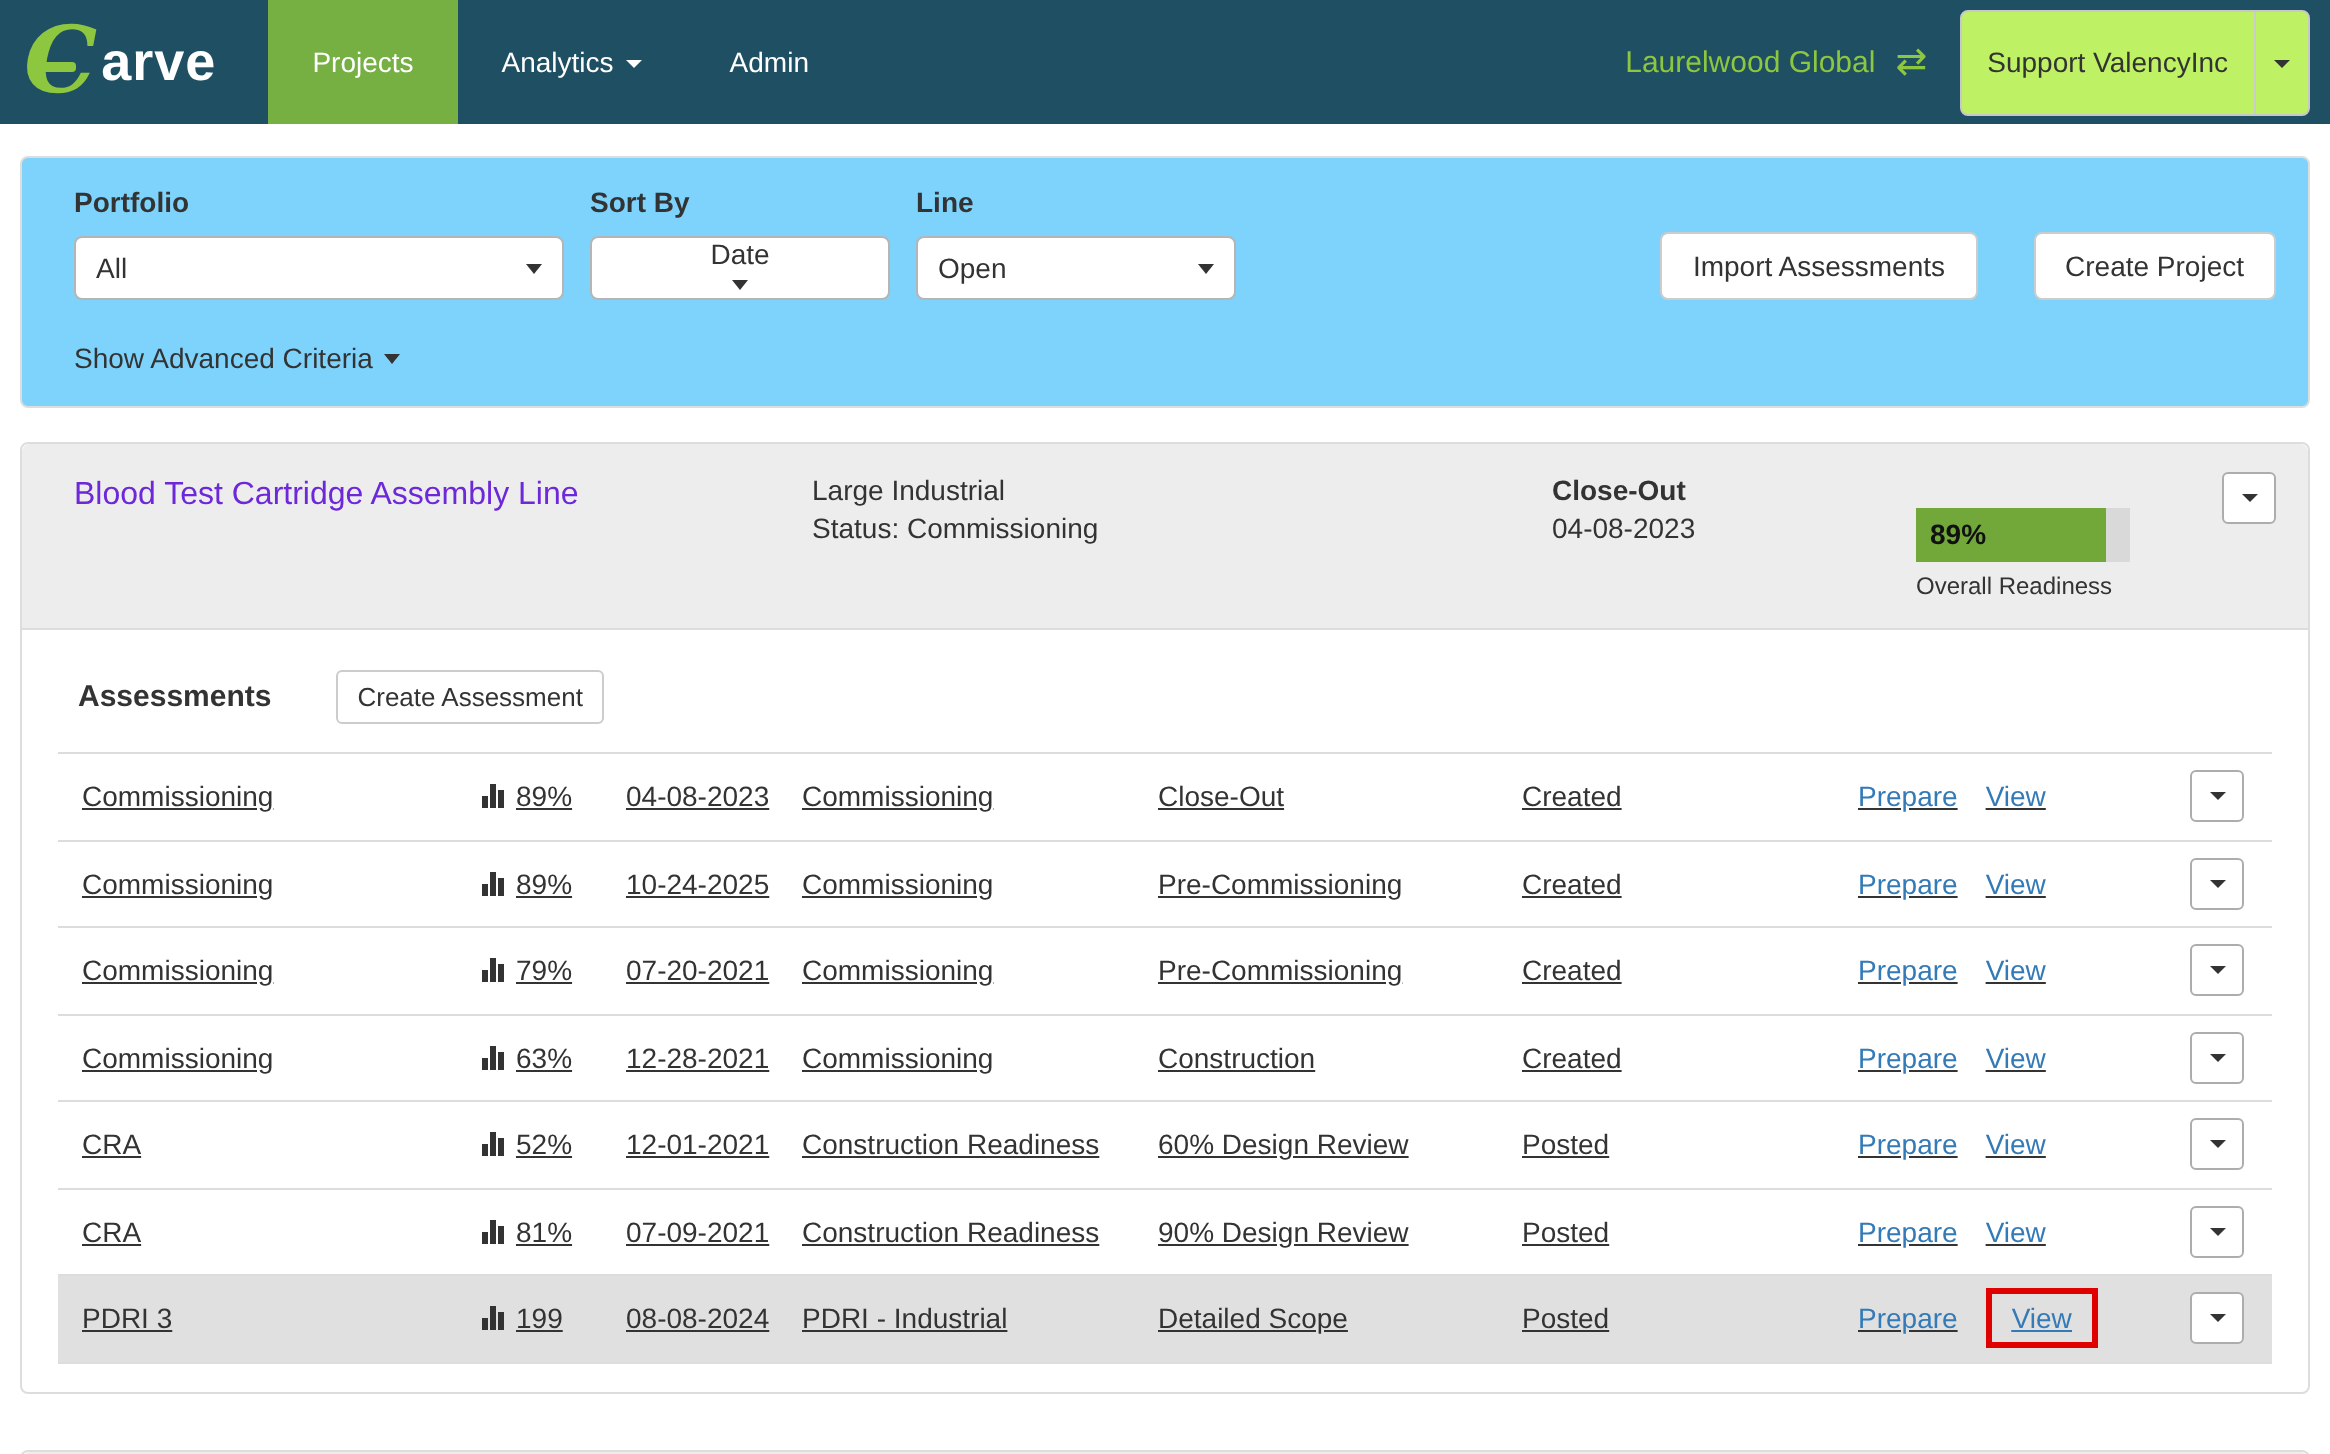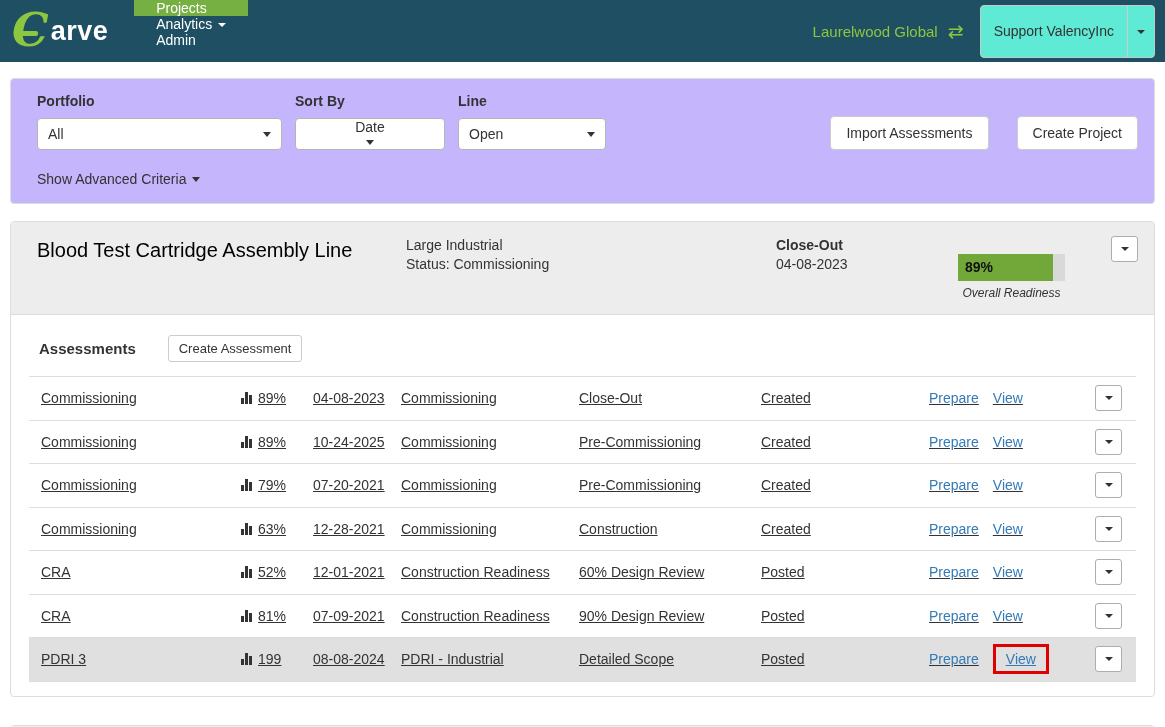--- a/index.html
+++ b/index.html
@@ -15,67 +15,67 @@
   .logo { display: flex; align-items: center; padding: 0 26px 0 12px; cursor: pointer; }
   .logo-c {
     color: #8dc63f; font-family: "DejaVu Serif", serif; font-style: italic; font-weight: bold;
     font-size: 46px; line-height: 0.9; position: relative; display: inline-block;
   }
   .logo-c::after {
     content: ""; position: absolute; left: 6px; top: 21px; width: 20px; height: 5px;
     background: #8dc63f; border-radius: 2px;
   }
   .logo-rest { color: #fff; font-size: 27px; font-weight: bold; margin-left: 2px; letter-spacing: 0.5px; }
-  .nav-items { display: flex; align-items: stretch; flex-direction: column; }
+  .nav-items { display: flex; align-items: stretch; }
   .nav-item { display: flex; align-items: center; padding: 0 22px; color: #fff; font-size: 14px; cursor: pointer; }
   .nav-item.active { background: #76b043; }
   .caret-w { width: 0; height: 0; border: 4px solid transparent; border-top: 4px solid #fff; margin-left: 6px; margin-top: 5px; }
   .nav-right { margin-left: auto; display: flex; align-items: center; padding-right: 10px; }
   .account-name { color: #8dc63f; font-size: 15px; cursor: pointer; }
   .swap-icon { color: #8dc63f; font-size: 19px; margin: 0 16px 0 10px; cursor: pointer; line-height: 1; }
-  .support-btn { display: flex; align-items: stretch; background: #5eead4; border: 1px solid #c8c8c8; border-radius: 4px; height: 53px; overflow: hidden; text-align: right; }
+  .support-btn { display: flex; align-items: stretch; background: #bef264; border: 1px solid #c8c8c8; border-radius: 4px; height: 53px; overflow: hidden; text-align: right; }
   .support-main { display: flex; align-items: center; padding: 0 13px; font-size: 14px; color: #333; cursor: pointer; }
   .support-caret { display: flex; align-items: center; padding: 0 9px; border-left: 1px solid #ccc; cursor: pointer; }
   .caret-d { width: 0; height: 0; border: 4px solid transparent; border-top: 4px solid #333; margin-top: 5px; }
 
   
-  .filters { margin: 16px 10px 0; background: #c4b5fd; border: 1px solid #ddd; border-radius: 4px; padding: 14px 16px 16px 26px; }
+  .filters { margin: 16px 10px 0; background: #7dd3fc; border: 1px solid #ddd; border-radius: 4px; padding: 14px 16px 16px 26px; }
   .filters-row { display: flex; align-items: flex-end; }
   .field { display: flex; flex-direction: column; margin-right: 13px; }
   .field-label { font-weight: bold; font-size: 14px; margin-bottom: 9px; }
   .select {
     height: 32px; border: 1px solid #b5b5b5; border-radius: 4px; background: #fff;
     display: flex; align-items: center; justify-content: space-between; padding: 0 10px;
     font-size: 14px; cursor: pointer;
   }
-  .select.w245 { width: 245px; } .select.w150 { width: 150px; flex-direction: column; } .select.w148 { width: 148px; }
+  .select.w245 { width: 245px; } .select.w150 { width: 150px; flex-direction: column; } .select.w148 { width: 160px; }
   .sel-caret { width: 0; height: 0; border: 4px solid transparent; border-top: 5px solid #333; margin-top: 5px; }
   .filter-buttons { margin-left: auto; display: flex; gap: 8px; }
   .btn {
     background: #fff; border: 1px solid #ccc; border-radius: 4px; height: 34px; padding: 0 15px;
     font-size: 14px; color: #333; cursor: pointer; font-family: inherit; margin-left: 20px;
   }
   .advanced { margin-top: 21px; display: inline-flex; align-items: center; font-size: 14px; color: #333; cursor: pointer; }
   .adv-caret { width: 0; height: 0; border: 4px solid transparent; border-top: 5px solid #333; margin-left: 6px; margin-top: 5px; }
 
   
   .card { margin: 17px 10px 0; border: 1px solid #ddd; border-radius: 4px; background: #fff; }
   .card-header {
     background: #ededed; border-bottom: 1px solid #ddd; border-radius: 4px 4px 0 0;
     padding: 14px 16px 14px 26px; display: grid; grid-template-columns: 369px 370px 182px 1fr 60px;
   }
-  .proj-title { font-size: 20px; color: #000000; padding-top: 3px; }
+  .proj-title { font-size: 16px; color: #6d28d9; padding-top: 3px; }
   .two-line div { line-height: 19px; font-size: 14px; }
   .phase-label { font-weight: bold; line-height: 19px; }
   .phase-date { line-height: 19px; }
   .readiness { margin-top: 18px; width: 107px; }
   .rbar { width: 107px; height: 27px; background: #d9d9d9; position: relative; }
   .rfill { height: 100%; background: #71a839; }
   .rtext { position: absolute; left: 7px; top: 5px; font-weight: bold; font-size: 14px; color: #111; }
-  .rlabel { font-size: 12px; margin-top: 5px; text-align: center; white-space: nowrap; font-style: italic; }
+  .rlabel { font-size: 12px; margin-top: 5px; white-space: nowrap; }
   .header-caret-cell { display: flex; justify-content: flex-end; }
   .caret-btn {
     width: 27px; height: 26px; background: #fff; border: 1px solid #adadad; border-radius: 3px;
     display: flex; align-items: center; justify-content: center; cursor: pointer;
   }
   .caret-btn .caret-d { margin-top: 4px; }
 
   
   .card-body { padding: 12px 18px 14px; }
   .assess-header { display: flex; align-items: center; margin: 8px 0 14px 10px; }

